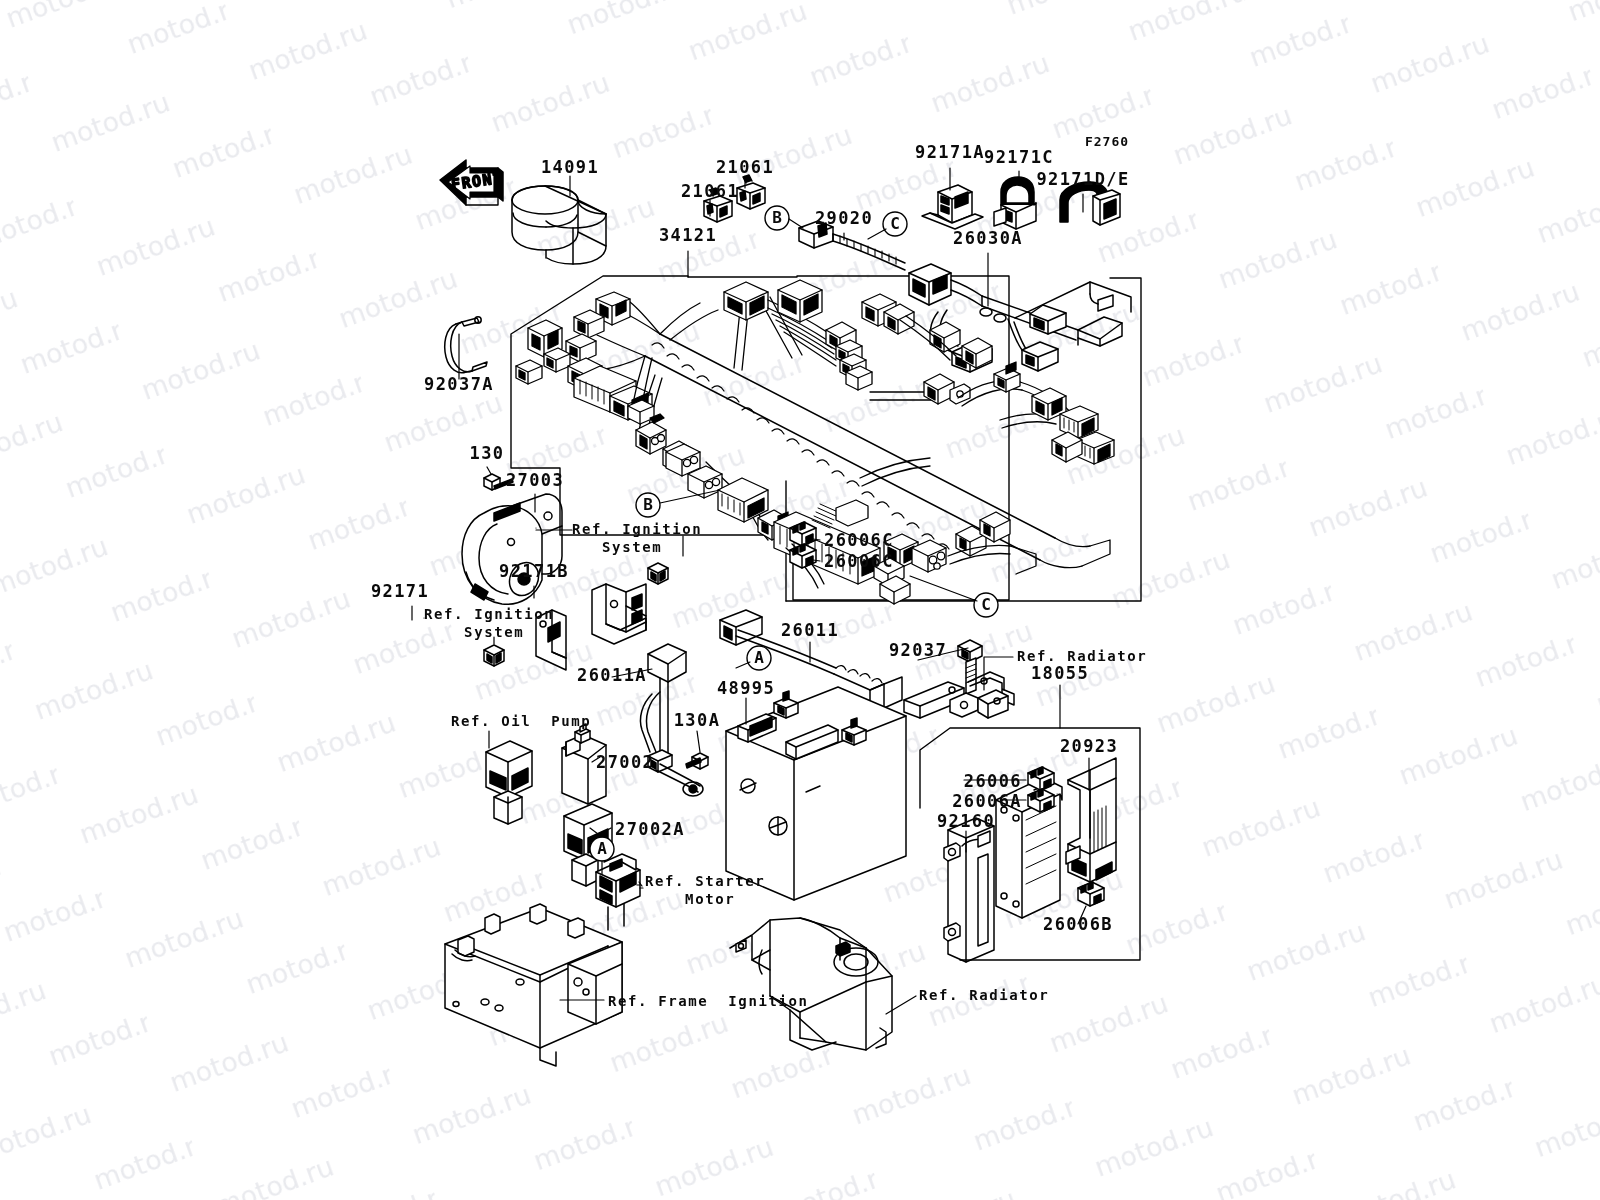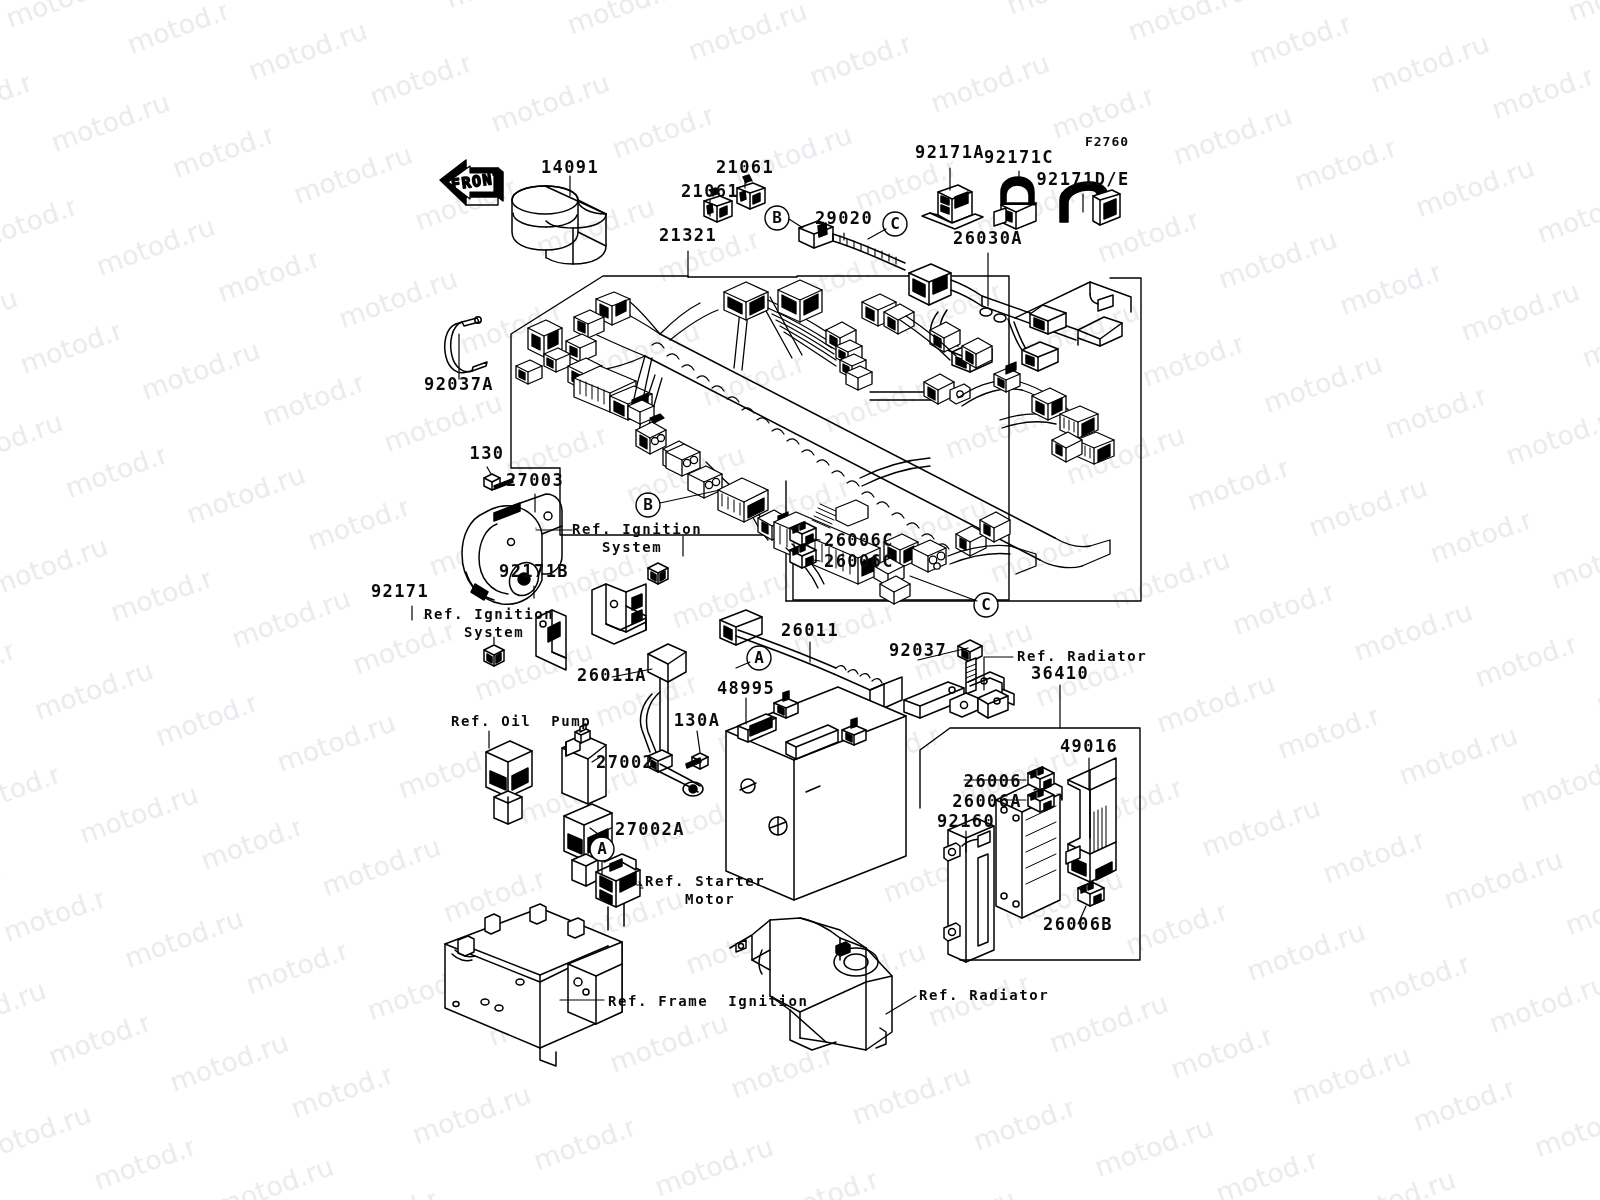--- a/index.html
+++ b/index.html
@@ -959,43 +959,43 @@
       </g>
 
     </g>
   </svg>
 
   <div id="labels">
 
     <div class="lbl ctr" style="left:570px;top:157px">14091</div>
     <div class="lbl ctr" style="left:745px;top:157px">21061</div>
     <div class="lbl ctr" style="left:710px;top:181px">21061</div>
-    <div class="lbl ctr" style="left:688px;top:225px">21321</div>
+    <div class="lbl ctr" style="left:688px;top:225px">34121</div>
     <div class="lbl ctr" style="left:844px;top:208px">29020</div>
     <div class="lbl ctr" style="left:950px;top:142px">92171A</div>
     <div class="lbl ctr" style="left:1019px;top:147px">92171C</div>
     <div class="lbl ctr small" style="left:1107px;top:134px">F2760</div>
     <div class="lbl ctr" style="left:1083px;top:169px">92171D/E</div>
     <div class="lbl ctr" style="left:988px;top:228px">26030A</div>
     <div class="lbl ctr" style="left:459px;top:374px">92037A</div>
     <div class="lbl ctr" style="left:487px;top:443px">130</div>
     <div class="lbl ctr" style="left:535px;top:470px">27003</div>
     <div class="lbl ref" style="left:572px;top:521px">Ref. Ignition
    System</div>
     <div class="lbl ctr" style="left:534px;top:561px">92171B</div>
     <div class="lbl ctr" style="left:400px;top:581px">92171</div>
     <div class="lbl ref" style="left:424px;top:606px">Ref. Ignition
     System</div>
     <div class="lbl ctr" style="left:612px;top:665px">26011A</div>
     <div class="lbl ctr" style="left:810px;top:620px">26011</div>
     <div class="lbl ctr" style="left:918px;top:640px">92037</div>
     <div class="lbl ref" style="left:1017px;top:648px">Ref. Radiator</div>
     <div class="lbl ctr" style="left:746px;top:678px">48995</div>
-    <div class="lbl ctr" style="left:1060px;top:663px">36410</div>
-    <div class="lbl ctr" style="left:1089px;top:736px">49016</div>
+    <div class="lbl ctr" style="left:1060px;top:663px">18055</div>
+    <div class="lbl ctr" style="left:1089px;top:736px">20923</div>
     <div class="lbl ctr" style="left:697px;top:710px">130A</div>
     <div class="lbl ref" style="left:451px;top:713px">Ref. Oil  Pump</div>
     <div class="lbl" style="left:596px;top:752px">27002</div>
     <div class="lbl rt" style="left:1022px;top:771px">26006</div>
     <div class="lbl rt" style="left:1022px;top:791px">26006A</div>
     <div class="lbl ctr" style="left:966px;top:811px">92160</div>
     <div class="lbl" style="left:615px;top:819px">27002A</div>
     <div class="lbl ref" style="left:645px;top:873px">Ref. Starter
     Motor</div>
     <div class="lbl ctr" style="left:1078px;top:914px">26006B</div>

